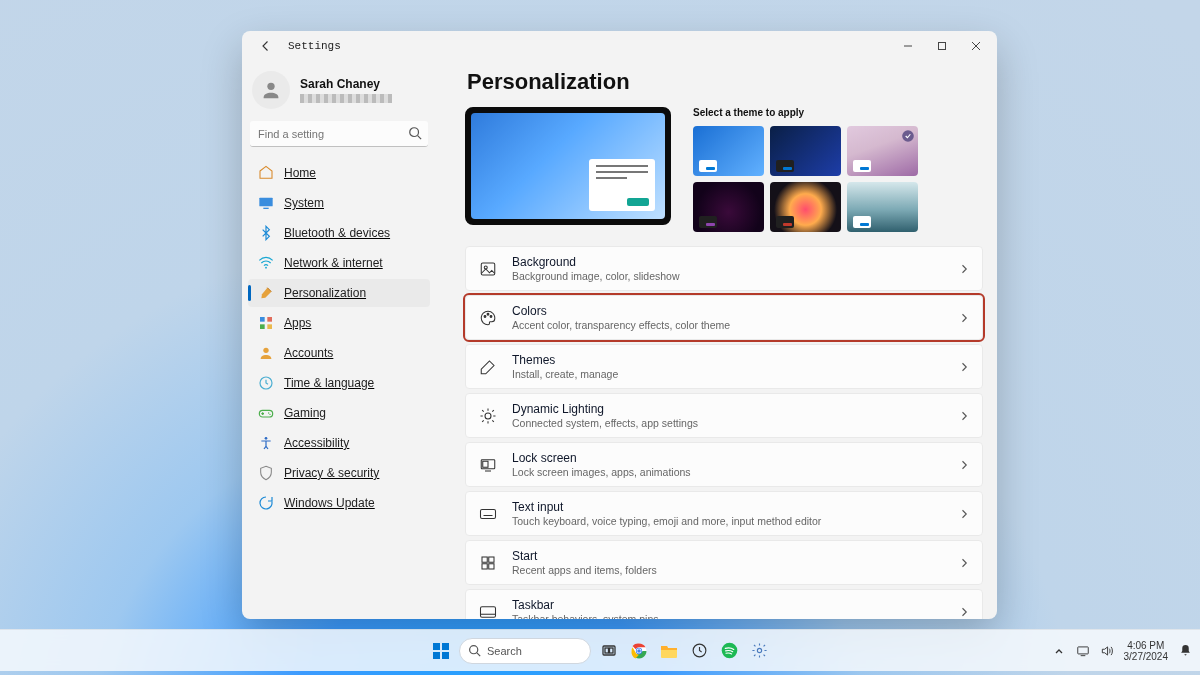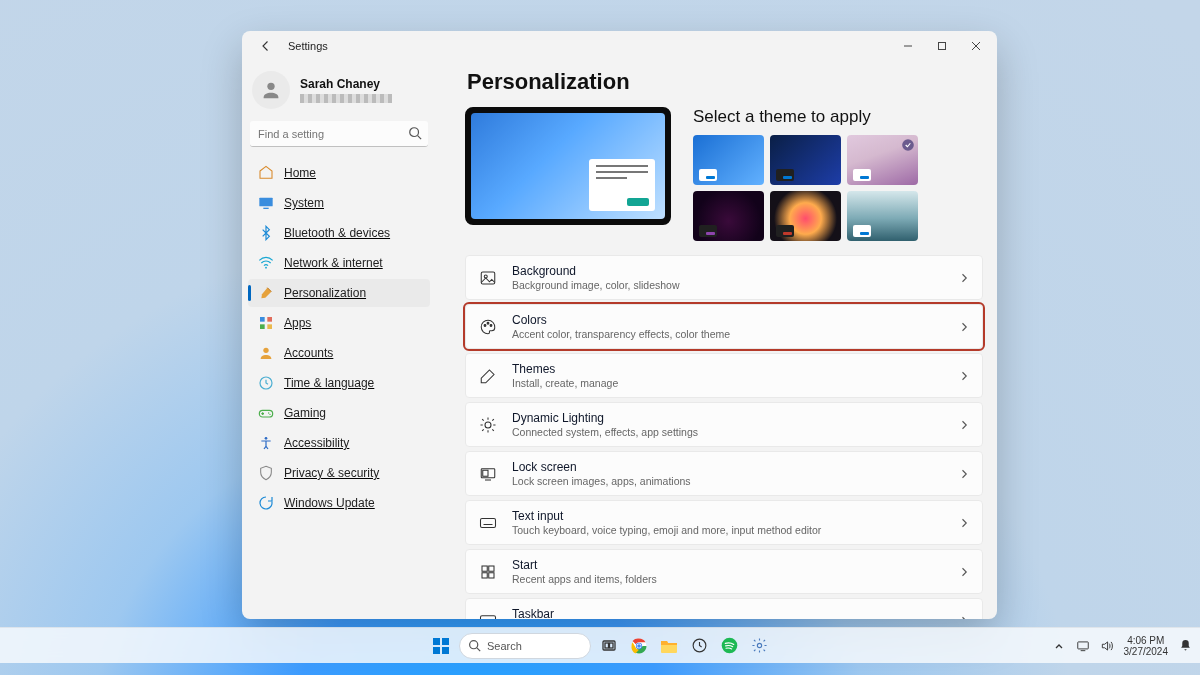--- a/index.html
+++ b/index.html
@@ -12,21 +12,21 @@
 }
 
 
 .window {
   position: absolute; left: 242px; top: 31px; width: 755px; height: 588px;
   background: #f3f3f3; border-radius: 8px; box-shadow: 0 16px 42px rgba(0,0,0,.22);
   display: flex; flex-direction: column;
 }
 .titlebar { height: 30px; display: flex; align-items: center; padding: 0 4px 0 12px; }
 .back-btn { width: 24px; height: 24px; display: flex; align-items:center; justify-content:center; color:#333; border-radius:4px; }
-.app-title { font-size: 11px; margin-left: 10px; color:#222; }
+.app-title { font-size: 11px; margin-left: 10px; color:#222;font-family:Liberation Mono, monospace; }
 .win-controls { margin-left: auto; display: flex; }
 .win-btn { width: 34px; height: 24px; display:flex; align-items:center; justify-content:center; color:#444; }
 
 .win-body { flex:1; display:flex; overflow:hidden;gap:15px; }
 .sidebar { width: 194px; padding: 4px 6px 6px 6px; display:flex; flex-direction:column; }
 .userbox { display:flex; align-items:center; gap:10px; padding:6px 4px 12px 4px; }
 .avatar { width:38px; height:38px; border-radius:50%; background:#eaeaea; display:flex; align-items:center; justify-content:center; color:#888;}
 .username { font-size:12px; font-weight:600; color:#111; }
 .usermail { width:92px; height:9px; margin-top:3px; background:repeating-linear-gradient(90deg,#bbb 0 4px,#ddd 4px 8px); filter:blur(.4px); }
 
@@ -46,37 +46,37 @@
 
 .hero{display:flex;gap:22px;margin-bottom:14px;}
 .preview-frame{width:206px;height:118px;border:3px solid #0b0b0b;border-radius:8px;padding:3px;background:#0b0b0b;}
 .preview-inner{width:100%;height:100%;border-radius:4px;background:linear-gradient(135deg,#2f7bdc 0%,#58a9ff 40%,#bfe0ff 100%);position:relative;overflow:hidden;}
 .mock-win{position:absolute;right:10px;bottom:8px;width:66px;height:52px;background:#fff;border-radius:3px;padding:6px 7px;}
 .mock-win .l{height:2px;background:#777;margin-bottom:4px;}
 .mock-win .l.s{width:60%;}
 .mock-win .btn{position:absolute;right:6px;bottom:5px;width:22px;height:8px;background:#12a594;border-radius:2px;}
 
 .themes{flex:1;}
-.themes-title{font-size:17px;font-weight:400;color:#111;margin-bottom:8px;}
+.themes-title{font-size:10px;font-weight:700;color:#111;margin-bottom:8px;}
 .theme-grid{display:grid;grid-template-columns:repeat(3,71px);gap:6px;}
 .thumb{width:71px;height:50px;border-radius:4px;position:relative;overflow:hidden;cursor:pointer;}
 .thumb .chip{position:absolute;left:6px;bottom:4px;width:18px;height:12px;border-radius:2px;background:#fff;display:flex;align-items:flex-end;justify-content:flex-end;padding:2px;}
 .thumb .chip i{width:9px;height:3px;border-radius:1px;display:block;}
 
 .cards{display:flex;flex-direction:column;gap:4px;margin-top:4px;}
 .card{background:#fcfcfc;border:1px solid #e9e9e9;border-radius:4px;display:flex;align-items:center;gap:14px;padding:8px 12px;cursor:pointer;}
 .card.hl{outline:2px solid #b43a2a; outline-offset:0;}
 .card-ic{width:20px;height:20px;color:#333;display:flex;align-items:center;justify-content:center;flex-shrink:0;}
 .card-txt{display:flex;flex-direction:column;}
 .card-title{font-size:12px;color:#0f172a;}
 .card-sub{font-size:10.5px;color:#666;margin-top:1px;}
 .chev{margin-left:auto;color:#555;}
 
 
-.taskbar{position:absolute;left:0;right:0;bottom:12px;height:36px;background:rgba(246,249,253,.85);backdrop-filter:blur(6px);display:flex;align-items:center;border-top:1px solid rgba(0,0,0,.06);}
+.taskbar{position:absolute;left:0;right:0;bottom:4px;height:42px;background:rgba(246,249,253,.85);backdrop-filter:blur(6px);display:flex;align-items:center;border-top:1px solid rgba(0,0,0,.06);}
 .tb-center{position:absolute;left:50%;transform:translateX(-50%);display:flex;align-items:center;gap:6px;}
 .tb-icon{width:24px;height:24px;display:flex;align-items:center;justify-content:center;border-radius:4px;cursor:pointer;}
 .tbsearch{display:flex;align-items:center;gap:6px;height:26px;border-radius:14px;border:1px solid #d0d7df;background:#fff;padding:0 12px 0 8px;width:132px;}
 .tbsearch span{font-size:11px;color:#555;}
 .tray{position:absolute;right:8px;display:flex;align-items:center;gap:10px;color:#333;}
 .clock{font-size:10px;line-height:11px;text-align:center;}
 .tray-ic{width:14px;height:14px;display:flex;align-items:center;justify-content:center;}
 
 svg{display:block;}
 </style>

